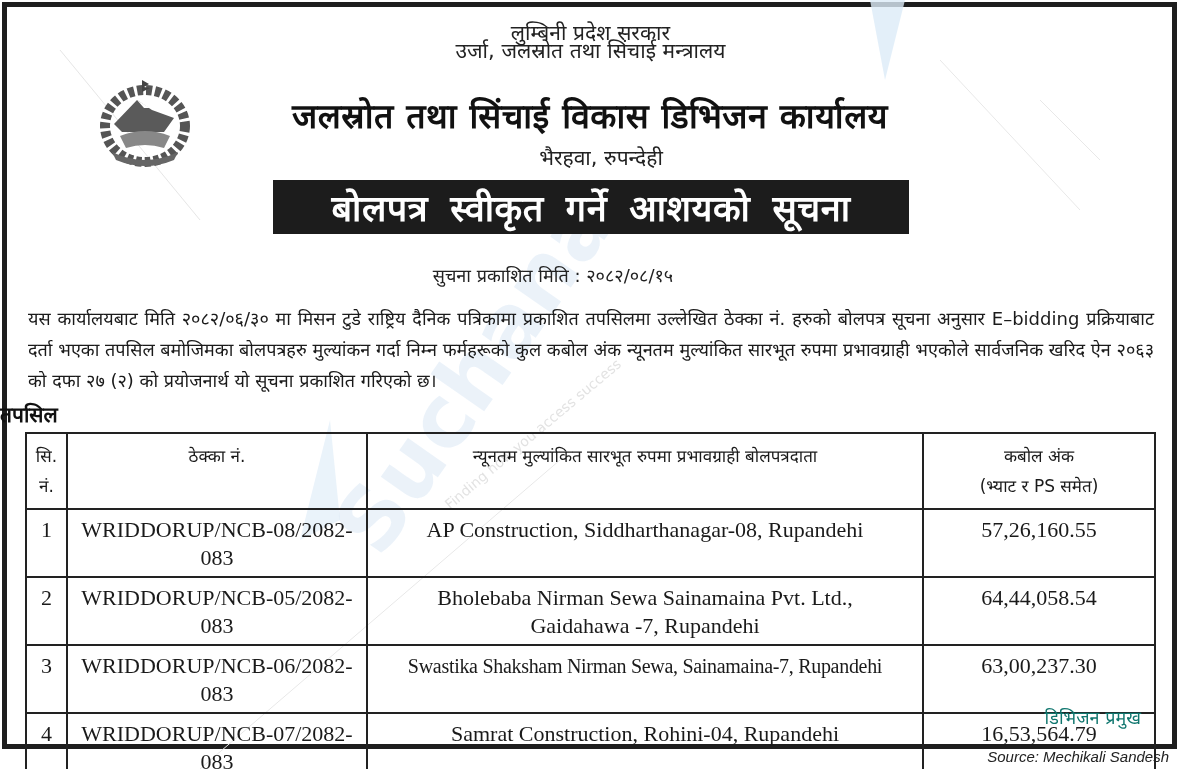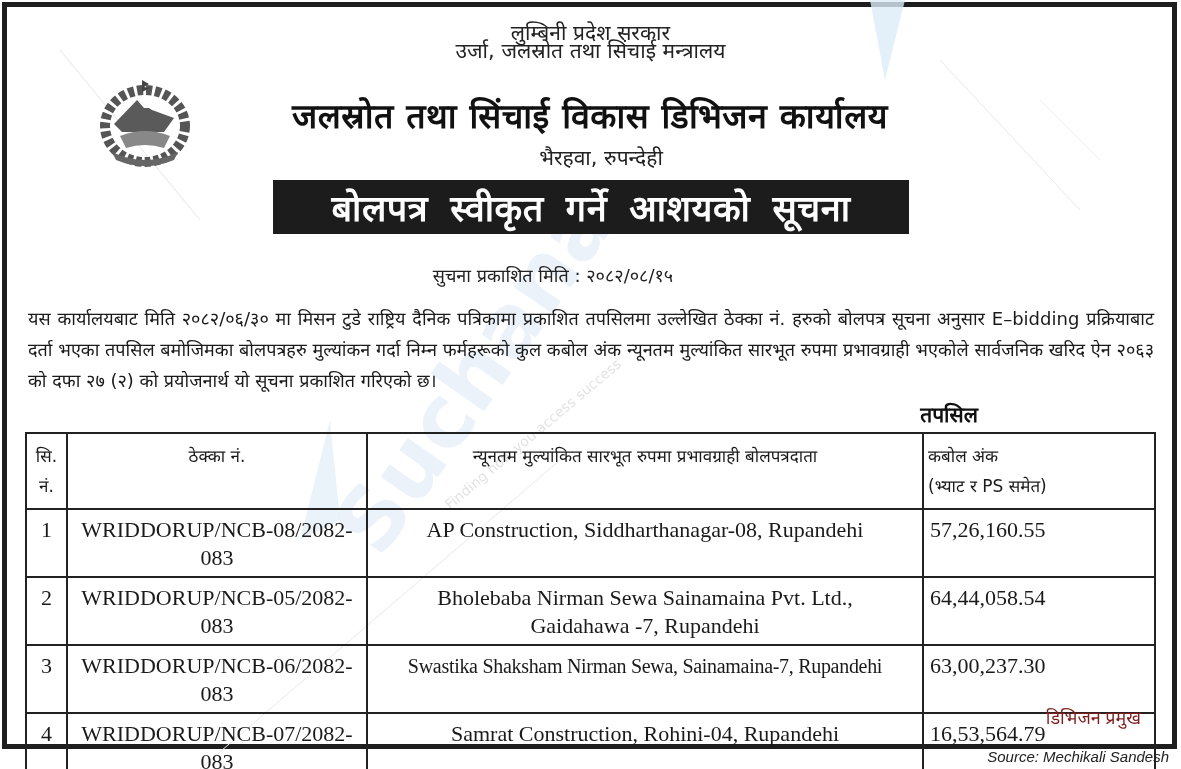--- a/index.html
+++ b/index.html
@@ -23,38 +23,38 @@
     left: 273px; top: 180px; width: 636px; height: 54px; background: #1c1c1c;
     color: #ffffff; font-size: 36px; font-weight: bold; display: flex;
     align-items: center; justify-content: center; letter-spacing: 0.5px; font-family: Liberation Mono, monospace;
   }
   .pub-date { left: 0; top: 263px; width: 1106px; text-align: center; font-size: 18px; color: #222; }
 
   .para {
     left: 28px; top: 303px; width: 1126px; font-size: 18px; line-height: 31px;
     text-align: justify; text-align-last: left; color: #1a1a1a;
   }
-  .section-title { left: 0; top: 400px; width: 978px; text-align: right; font-size: 21px; font-weight: bold; color: #111; }
+  .section-title { left: 0; top: 400px; width: 978px; text-align: left; font-size: 21px; font-weight: bold; color: #111; }
 
   table.awards {
     position: absolute; left: 25px; top: 432px; width: 1131px;
     border-collapse: collapse; border: 2.5px solid #222;
   }
   table.awards th, table.awards td {
     border: 2px solid #222; color: #1a1a1a; vertical-align: top;
   }
   table.awards th { font-weight: normal; font-size: 17px; padding: 7px 4px; line-height: 30px; }
   table.awards td { font-family: "Liberation Serif", serif; font-size: 22px; padding: 6px 6px 4px 6px; line-height: 28px; }
   .c-sn { width: 41px; text-align: center; }
   .c-contract { width: 300px; text-align: center; }
   .c-bidder { width: 556px; text-align: center; }
-  .c-amount { text-align: left; border-radius: 11px; }
+  .c-amount { text-align: center; border-radius: 11px; }
   td.c-bidder.tight { font-size: 20px; letter-spacing: -0.3px; }
 
-  .signature { right: 40px; top: 705px; font-size: 18px; color: #7f1d1d; font-family: Liberation Serif, serif; }
+  .signature { right: 40px; top: 705px; font-size: 18px; color: #0f766e; }
   .source {
     right: 12px; top: 748px; font-family: "Liberation Sans", sans-serif;
     font-style: italic; font-size: 15px; color: #222;
   }
 
   .wm { position: absolute; pointer-events: none; }
 </style>
 </head>
 <body>
 

